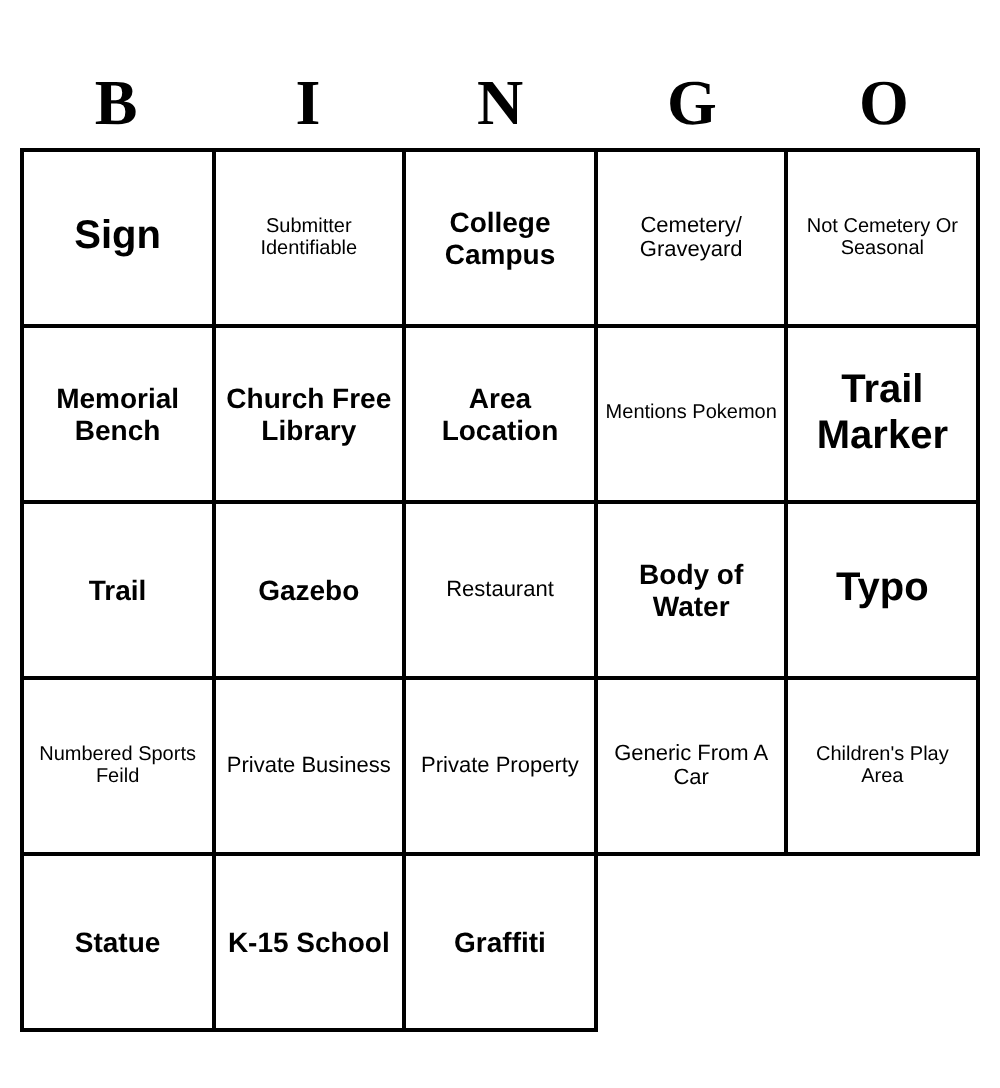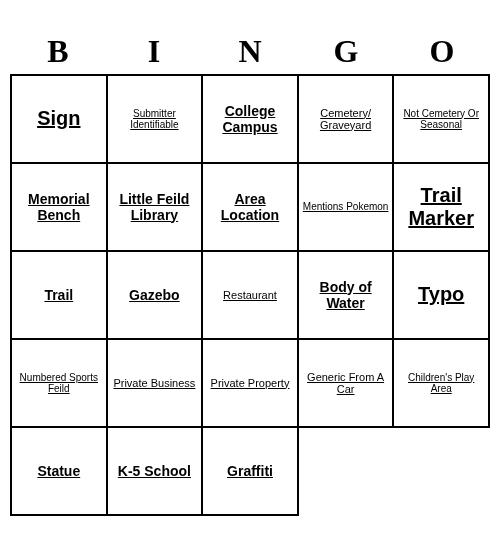--- a/index.html
+++ b/index.html
@@ -39,21 +39,20 @@
     }
     .bingo-cell {
       border-right: 2px solid #000;
       border-bottom: 2px solid #000;
       min-height: 88px;
       display: flex;
       align-items: center;
       justify-content: center;
       text-align: center;
       padding: 4px;
-      text-decoration: underline;
     }
     .bingo-cell span {
       display: block;
       width: 100%;
       text-align: center;
     }
     .cell-large {
       font-size: 20px;
       font-weight: bold;
     }
@@ -92,21 +91,21 @@
       <div class="bingo-cell">
         <span class="cell-small">Cemetery/ Graveyard</span>
       </div>
       <div class="bingo-cell">
         <span class="cell-xsmall">Not Cemetery Or Seasonal</span>
       </div>
       <div class="bingo-cell">
         <span class="cell-medium">Memorial Bench</span>
       </div>
       <div class="bingo-cell">
-        <span class="cell-medium">Little Feild Library</span>
+        <span class="cell-medium">Church Free Library</span>
       </div>
       <div class="bingo-cell">
         <span class="cell-medium">Area Location</span>
       </div>
       <div class="bingo-cell">
         <span class="cell-xsmall">Mentions Pokemon</span>
       </div>
       <div class="bingo-cell">
         <span class="cell-large">Trail Marker</span>
       </div>
@@ -137,19 +136,19 @@
       <div class="bingo-cell">
         <span class="cell-small">Generic From A Car</span>
       </div>
       <div class="bingo-cell">
         <span class="cell-xsmall">Children's Play Area</span>
       </div>
       <div class="bingo-cell">
         <span class="cell-medium">Statue</span>
       </div>
       <div class="bingo-cell">
-        <span class="cell-medium">K-5 School</span>
+        <span class="cell-medium">K-15 School</span>
       </div>
       <div class="bingo-cell">
         <span class="cell-medium">Graffiti</span>
       </div>
     </div>
 </div>
 
 </body></html>

